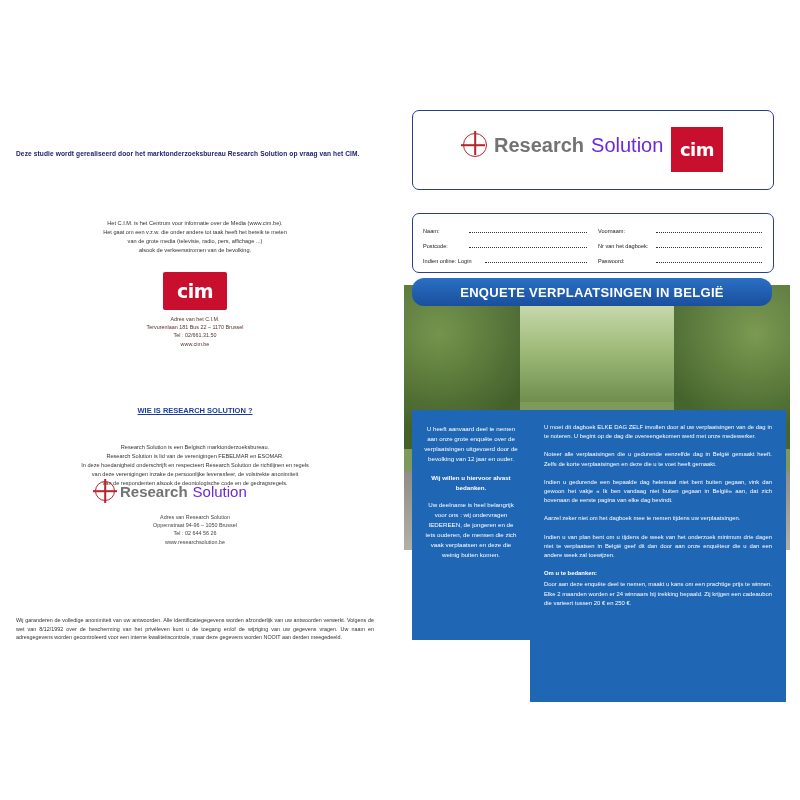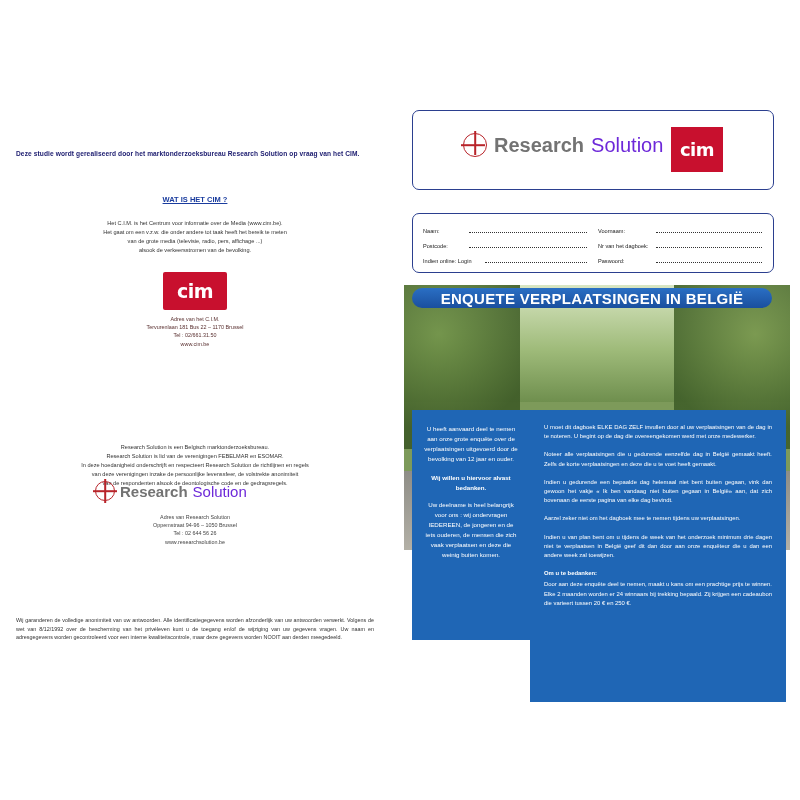--- a/index.html
+++ b/index.html
@@ -237,27 +237,27 @@
   #fr-2 { left: 185px; top: 11px; }
   #fr-3 { left: 10px;  top: 26px; }
   #fr-4 { left: 185px; top: 26px; }
   #fr-5 { left: 10px;  top: 41px; }
   #fr-6 { left: 185px; top: 41px; }
 
   
   #banner {
     position: absolute;
     left: 8px;
-    top: 178px;
+    top: 168px;
     width: 360px;
-    height: 20px;
+    height: 28px;
     border-radius: 12px;
     background: linear-gradient(180deg, #2a6fc4 0%, #1a4f9e 100%);
     color: #ffffff;
-    font-size: 15px;
+    font-size: 13px;
     font-weight: bold;
     display: flex;
     align-items: center;
     justify-content: center;
     letter-spacing: 0.3px;
   }
 
   
   #photo {
     position: absolute;
@@ -363,35 +363,35 @@
     background: #ffffff;
   }
 </style>
 </head>
 <body>
 
 <div id="left-page">
 
   <div class="intro-line">Deze studie wordt gerealiseerd door het marktonderzoeksbureau Research Solution op vraag van het CIM.</div>
 
-  <div class="sect-title" id="title-cim">WAT IS HET CIM ?</div>
   <div class="body-block" id="cim-body" style="white-space: pre-line;">Het C.I.M. is het Centrum voor informatie over de Media (www.cim.be).
 Het gaat om een v.z.w. die onder andere tot taak heeft het bereik te meten
 van de grote media (televisie, radio, pers, affichage ...)
 alsook de verkeersstromen van de bevolking.</div>
 
   <div id="cim-logo-left">cim</div>
 
   <div class="addr-block" id="cim-addr">
     <div>Adres van het C.I.M.</div>
     <div style="white-space: pre-line;">Tervurenlaan 181 Bus 22 – 1170 Brussel
 Tel : 02/661.31.50
 www.cim.be</div>
   </div>
 
+  <div class="sect-title" id="title-rs">WIE IS RESEARCH SOLUTION ?</div>
   <div class="body-block" id="rs-body" style="white-space: pre-line;">Research Solution is een Belgisch marktonderzoeksbureau.
 Research Solution is lid van de verenigingen  FEBELMAR en ESOMAR.
 In deze hoedanigheid onderschrijft en respecteert Research Solution de richtlijnen en regels
 van deze verenigingen inzake de persoonlijke levenssfeer, de volstrekte anonimiteit
 van de respondenten alsook de deontologische code en de gedragsregels.</div>
 
   <div id="rs-logo-left">
     <span class="rs-mark"></span>
     <span class="rs-word-1">Research</span>
     <span class="rs-word-2">Solution</span>

